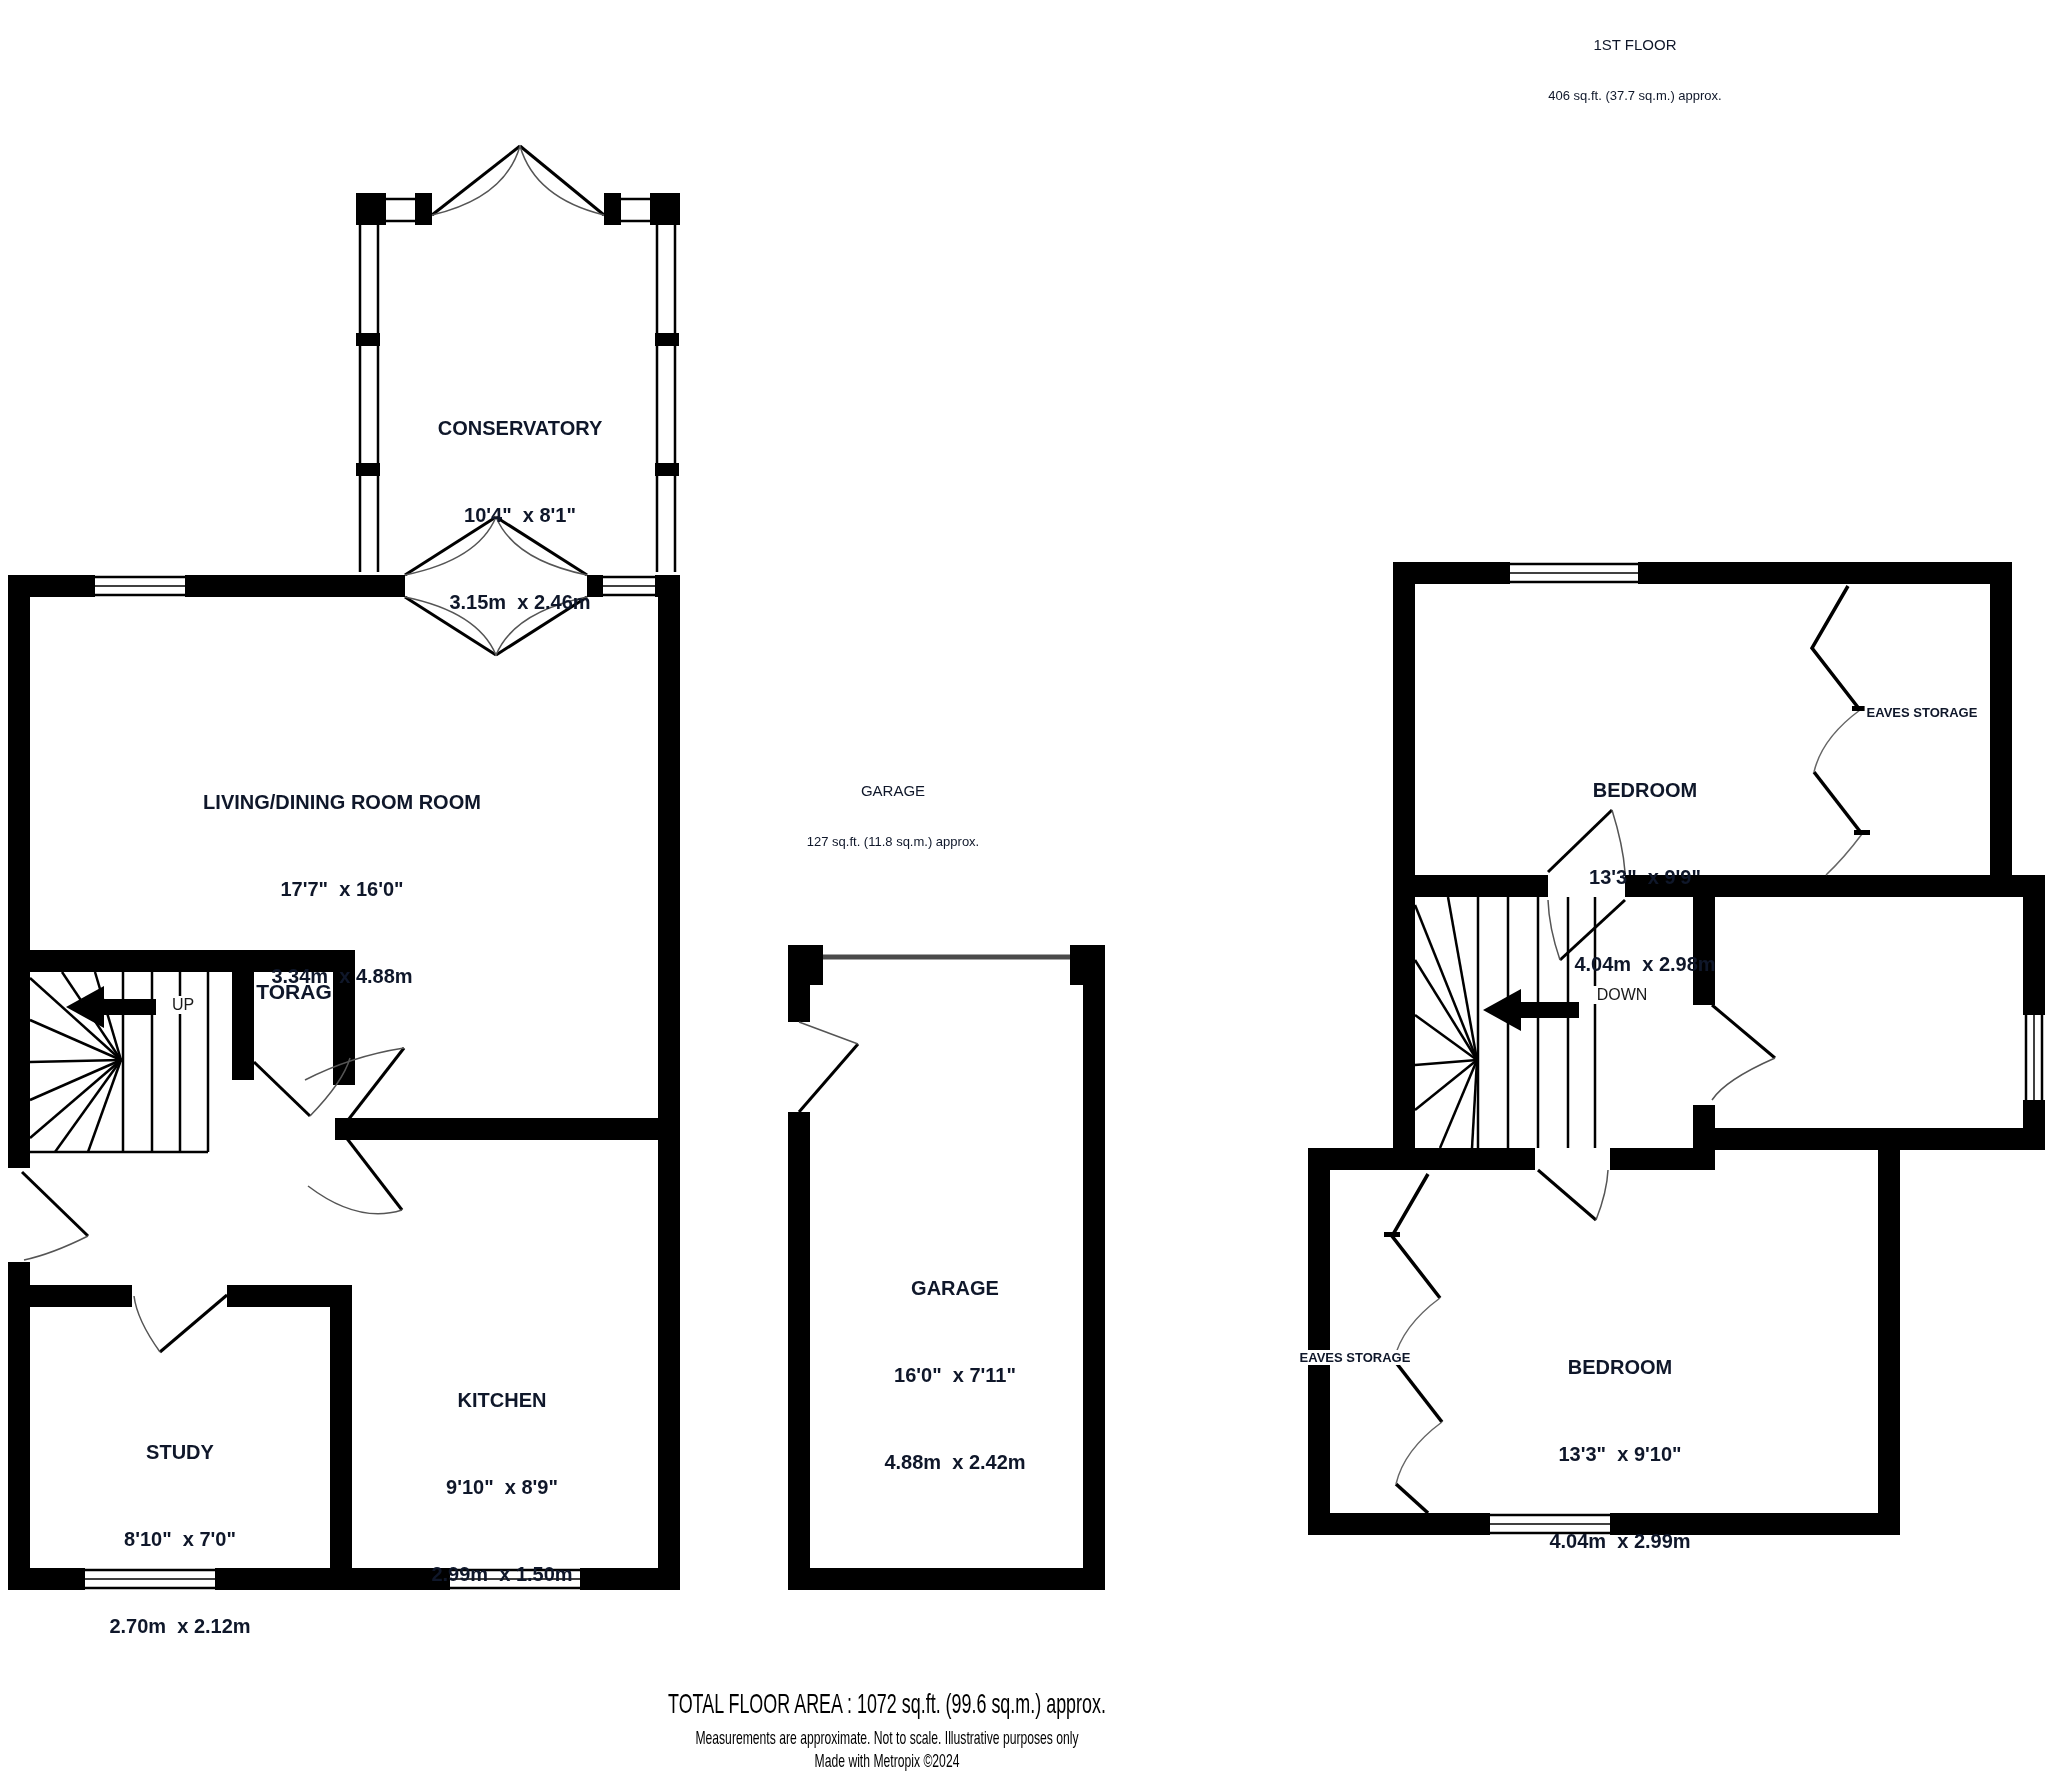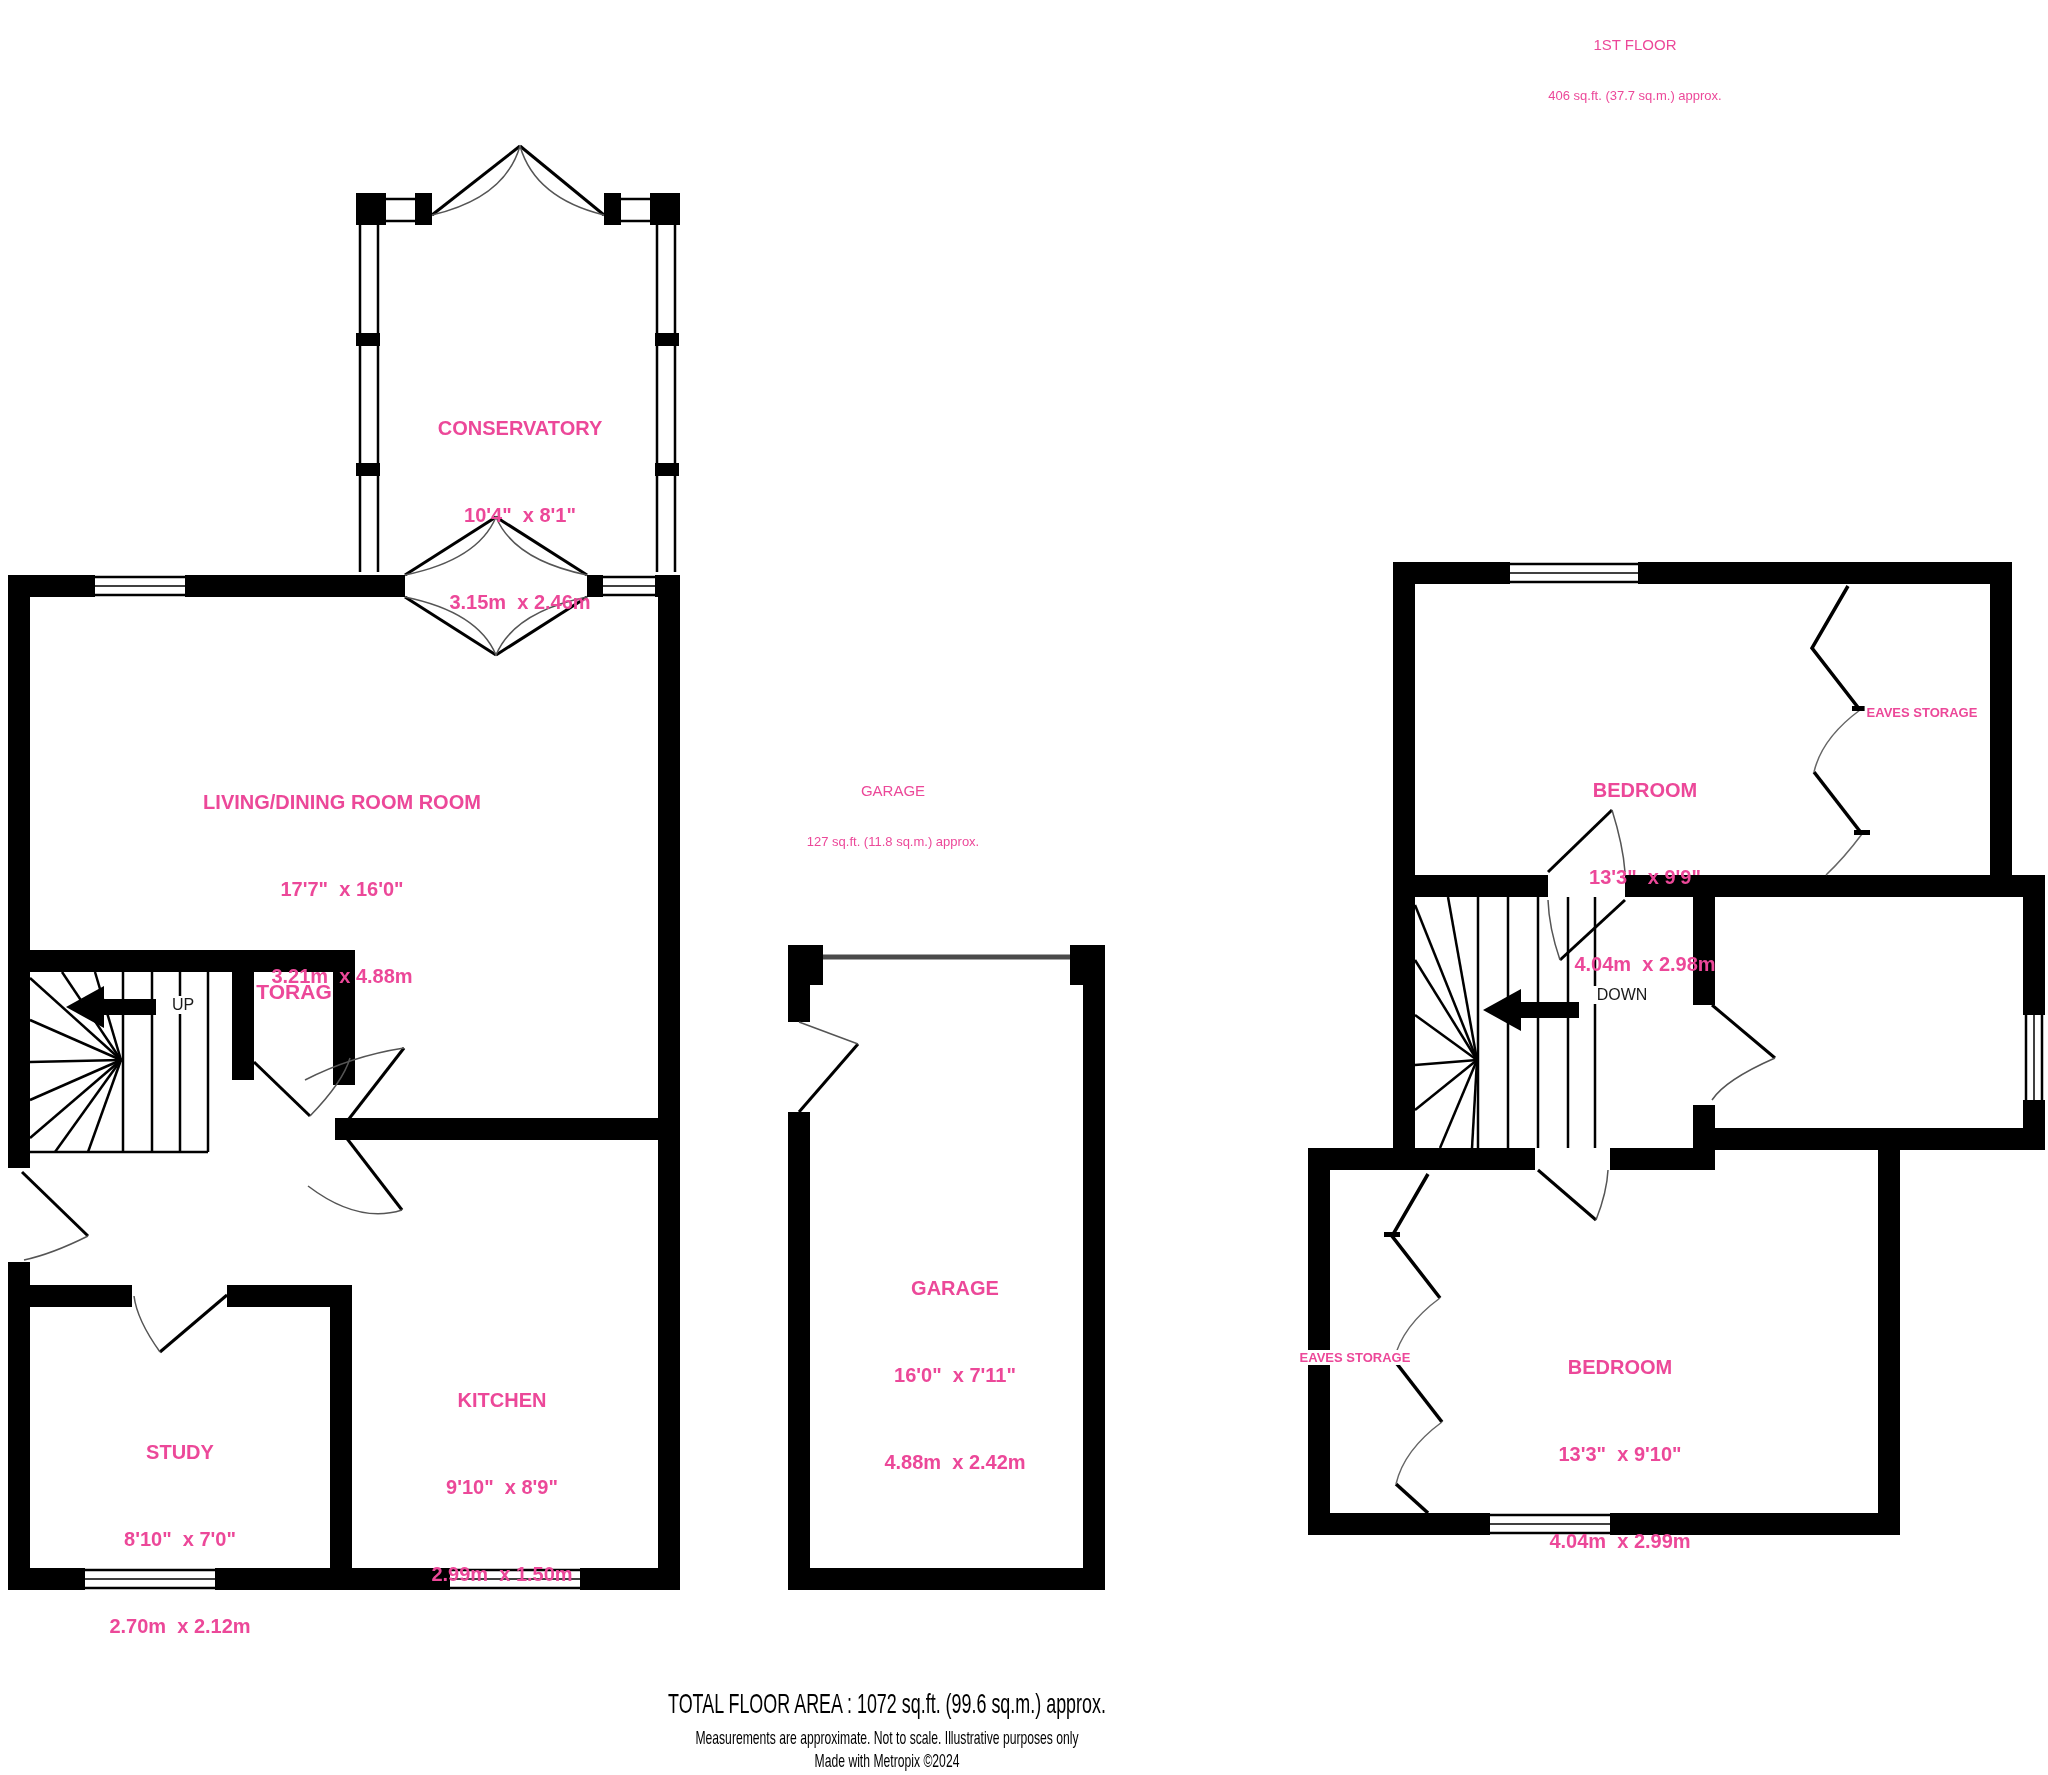--- a/index.html
+++ b/index.html
@@ -1,19 +1,19 @@
 <!DOCTYPE html>
 <html><head>
 <meta charset="utf-8">
 <style>
   html,body{margin:0;padding:0;background:#ffffff;}
   #plan{position:relative;width:2048px;height:1775px;background:#fff;overflow:hidden;
         font-family:"Liberation Sans",sans-serif;color:#000;}
   #drawing{position:absolute;left:0;top:0;}
-  .lbl{position:absolute;transform:translateX(-50%);text-align:center;white-space:pre;color:#ec4899;}
+  .lbl{position:absolute;transform:translateX(-50%);text-align:center;white-space:pre;color:#0f172a;}
   .room{font-weight:bold;font-size:20px;line-height:29px;}
   .hdr{font-size:15px;line-height:17px;}
   .hdr .sub{font-size:13px;}
   .tiny{font-size:16px;background:#fff;padding:0 4px;color:#1a1a1a;}
   .closet{font-size:21px;font-weight:bold;}
   .eaves{font-size:13px;font-weight:bold;background:#fff;padding:0 2px;}
   .footer-line{position:absolute;left:387px;width:1000px;text-align:center;
                transform:scaleX(0.64);transform-origin:50% 50%;}
   .f1{font-size:28px;}
   .f2{font-size:19px;}
@@ -296,21 +296,21 @@
 
 <div class="lbl room" style="left:520px;top:356px;">
   <div>CONSERVATORY</div>
   <div>10'4"  x 8'1"</div>
   <div>3.15m  x 2.46m</div>
 </div>
 
 <div class="lbl room" style="left:342px;top:730px;text-align:center;">
   <div>LIVING/DINING ROOM ROOM</div>
   <div>17'7"  x 16'0"</div>
-  <div>3.21m  x 4.88m</div>
+  <div>3.34m  x 4.88m</div>
 </div>
 
 <div class="lbl room" style="left:180px;top:1380px;">
   <div>STUDY</div>
   <div>8'10"  x 7'0"</div>
   <div>2.70m  x 2.12m</div>
 </div>
 
 <div class="lbl room" style="left:502px;top:1328px;">
   <div>KITCHEN</div>

